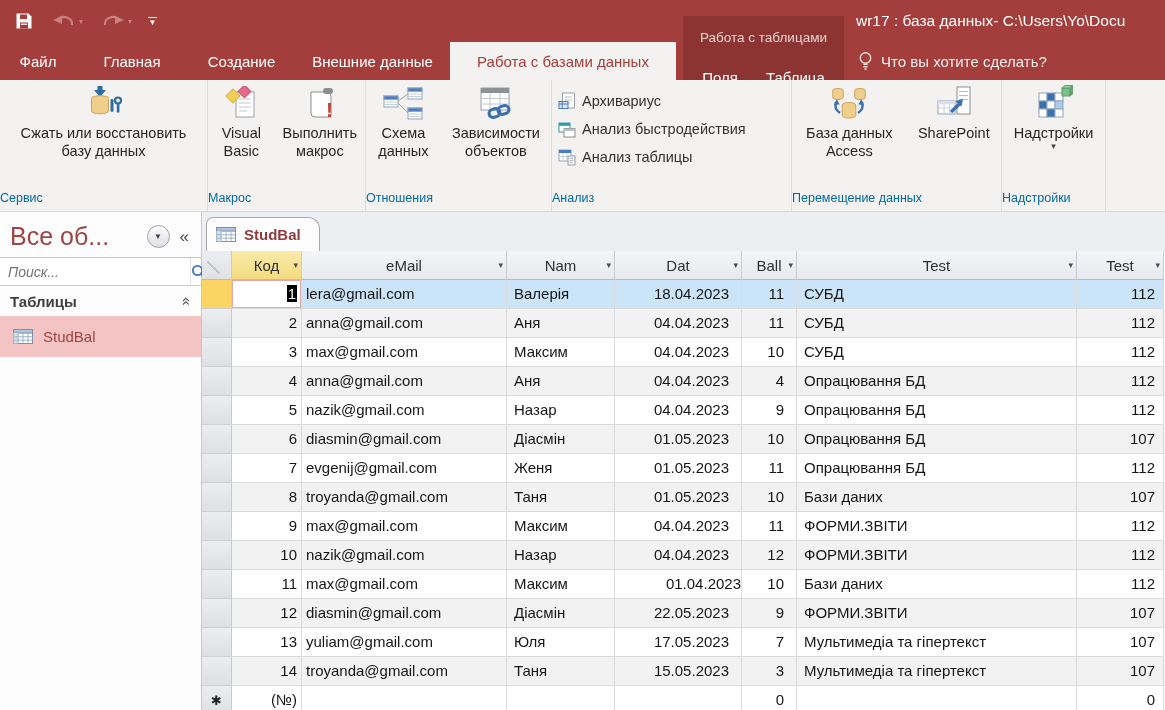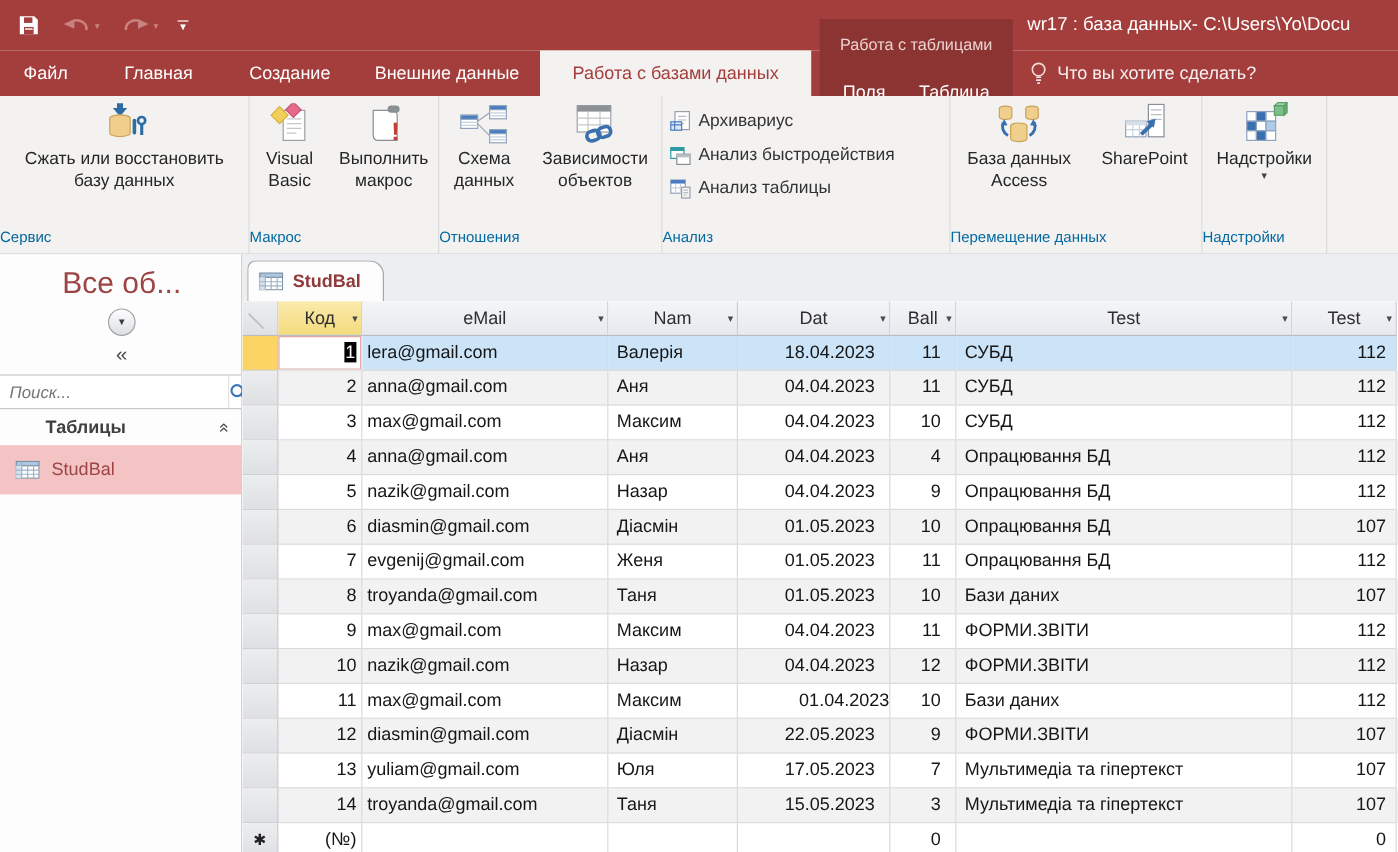--- a/index.html
+++ b/index.html
@@ -48,28 +48,28 @@
   .bb-servis{width:196px;}.bb-vb{width:62px;}.bb-macro{width:88px;}
   .bb-schema{width:70px;}.bb-dep{width:108px;}
   .bb-accdb{width:114px;}.bb-sp{width:92px;}.bb-addin{width:96px;}
   .smallcol{display:flex;flex-direction:column;align-items:flex-start;padding:4px 4px 0 6px;}
   .smallbtn{display:flex;align-items:center;gap:6px;height:28px;font-size:14.5px;color:#333;cursor:default;}
   .nad-arrow{font-size:9px;color:#444;line-height:8px;}
   
   .content{position:absolute;left:0;top:212px;width:1165px;height:498px;display:flex;}
   
   .nav{width:202px;background:#FDFDFD;border-right:1px solid #C9C9C9;box-sizing:border-box;display:flex;flex-direction:column;}
-  .nav-head{display:flex;align-items:center;padding:10px 8px 6px 10px;gap:6px;flex-direction:column;}
+  .nav-head{display:flex;align-items:center;padding:10px 8px 6px 10px;gap:6px;}
   .nav-title{flex:1;color:var(--maroon);font-size:25px;white-space:nowrap;overflow:hidden;}
   .circ{width:21px;height:21px;border-radius:50%;border:1px solid #A0A1A5;background:linear-gradient(#FDFDFE,#DDDFE3);display:flex;align-items:center;justify-content:center;font-size:8px;color:#3F3F3F;}
   .nav-collapse{font-size:17px;color:#4A4A4A;padding:0 4px;}
   .searchrow{display:flex;align-items:center;border-top:1px solid #C9C9C9;border-bottom:1px solid #C9C9C9;height:27px;background:#fff;}
   .searchrow input{flex:1;border:0;outline:0;font-style:italic;font-size:14px;color:#666;padding:0 0 0 8px;font-family:inherit;background:transparent;}
   .searchbtn{width:28px;height:100%;display:flex;align-items:center;justify-content:center;border-left:1px solid #E2E2E2;}
-  .sectionrow{display:flex;align-items:center;padding:7px 10px 6px 10px;margin-left:28px;}
+  .sectionrow{display:flex;align-items:center;padding:7px 10px 6px 10px;}
   .section-label{flex:1;font-weight:bold;font-size:15px;color:#3F3F3F;}
   .dblchev{display:inline-block;transform:rotate(90deg);font-size:15px;color:#4A4A4A;}
   .navitem{height:41px;display:flex;align-items:center;gap:10px;padding-left:13px;background:#F4C3C3;cursor:default;}
   .navitem .nlabel{font-size:15px;color:var(--maroon);}
   
   .doc{flex:1;position:relative;background:#EDEEF1;}
   .doctabbar{position:absolute;left:0;top:0;right:0;height:39px;}
   .doctab{position:absolute;left:4px;top:5px;height:34px;width:114px;background:#FDFDFD;border:1px solid #A7A7A7;border-bottom:none;border-radius:7px 12px 0 0;display:flex;align-items:center;gap:8px;padding-left:9px;box-sizing:border-box;cursor:default;}
   .doctab .tlabel{font-weight:bold;font-size:15px;color:#8F3B3B;}
   

